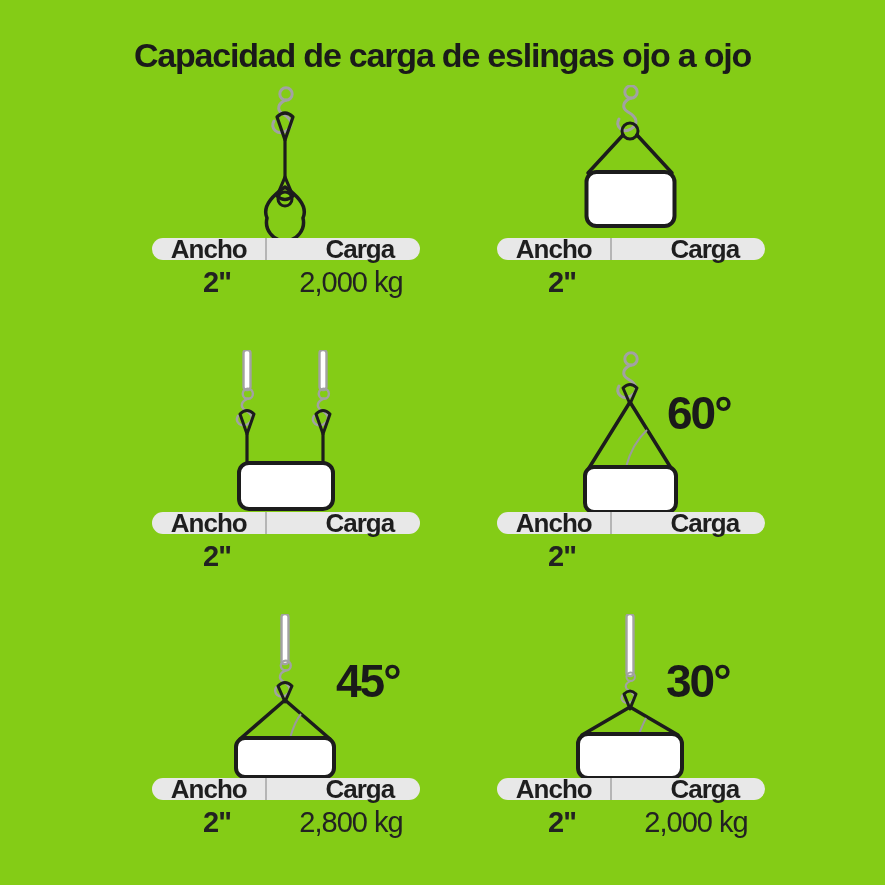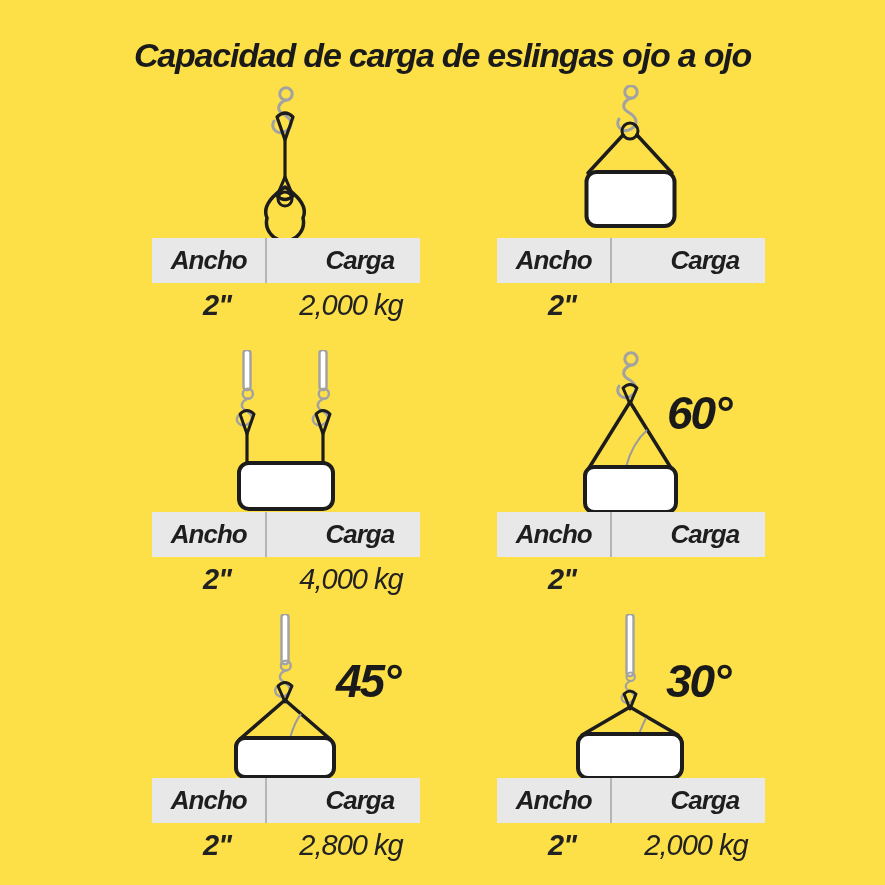--- a/index.html
+++ b/index.html
@@ -1,38 +1,38 @@
 <!DOCTYPE html>
 <html><head>
 <meta charset="utf-8">
 <style>
   html,body { margin:0; padding:0; background:#fff; }
   .canvas {
-    position:relative; width:885px; height:885px; background:#fde047;
-    font-family:"Liberation Sans", sans-serif; color:#1c1c1c; overflow:hidden;font-style:italic;
+    position:relative; width:885px; height:885px; background:#84cc16;
+    font-family:"Liberation Sans", sans-serif; color:#1c1c1c; overflow:hidden;
   }
   .title {
     position:absolute; top:36px; left:0; right:0; text-align:center;
     font-size:34px; font-weight:700; letter-spacing:-1.2px; color:#1a1a1a;
   }
   .panel { position:absolute; width:268px; }
   #p1 { left:152px; top:85px; }  #p2 { left:497px; top:85px; }
   #p3 { left:152px; top:350px; } #p4 { left:497px; top:350px; }
   #p5 { left:152px; top:614px; } #p6 { left:497px; top:614px; }
   .illus { position:relative; display:flex; justify-content:center; align-items:flex-end; }
   .r1 .illus { height:153px; } .r2 .illus { height:162px; } .r3 .illus { height:164px; }
   .illus svg { display:block; }
   .angle-label {
     position:absolute; font-size:46px; font-weight:700; letter-spacing:-2px; color:#1a1a1a;
     white-space:nowrap; line-height:1;margin-top:46px;
   }
   #p4 .angle-label { left:170px; top:-6px; }
   #p5 .angle-label { left:184px; top:-2px; }
   #p6 .angle-label { left:169px; top:-2px;text-align:center; }
-  .thead { display:flex; height:45px; background:#e8e8e8; }
+  .thead { display:flex; height:22px; background:#e8e8e8;border-radius:15px; }
   .thead .cell {
     display:flex; align-items:center; justify-content:center;
     font-weight:700; font-size:26px; letter-spacing:-1px; color:#1e1e1e;
   }
   .thead .cell.ancho { width:48.5%; border-right:2px solid #b5b5b5; }
   .thead .cell.carga { width:51.5%;padding-left:32px; }
   .tvals { display:flex; height:44px; align-items:center; }
   .tvals .cell { text-align:center; font-size:29px; letter-spacing:-1px; color:#222; }
   .tvals .cell.ancho { width:48.5%; font-weight:700; }
   .tvals .cell.carga { width:51.5%; font-weight:400; }
@@ -114,21 +114,20 @@
         <line class="blackline" x1="157" y1="84" x2="157" y2="113" stroke-width="3.2"></line>
         <rect class="loadbox" x="73" y="113" width="94" height="46" rx="10" stroke-width="4"></rect>
       </svg>
     </div>
     <div class="thead">
       <div class="cell ancho">Ancho</div>
       <div class="cell carga">Carga</div>
     </div>
     <div class="tvals">
       <div class="cell ancho">2"</div>
-      <div class="cell carga">4,000 kg</div>
     </div>
   </div>
 
   <div class="panel r2" id="p4">
     <div class="illus">
       <div class="angle-label">60°</div>
       <svg width="240" height="162" viewBox="0 0 240 162">
         <g transform="translate(119,2)">
           <circle class="hookstroke" cx="1" cy="7" r="6.2" stroke-width="3"></circle>
           <path class="hookstroke" d="M 1 13 C -7 16, -9 23, -2 27 C 7 32, 9 39, 1 44 C -8 49, -15 41, -11 34" stroke-width="3"></path>

